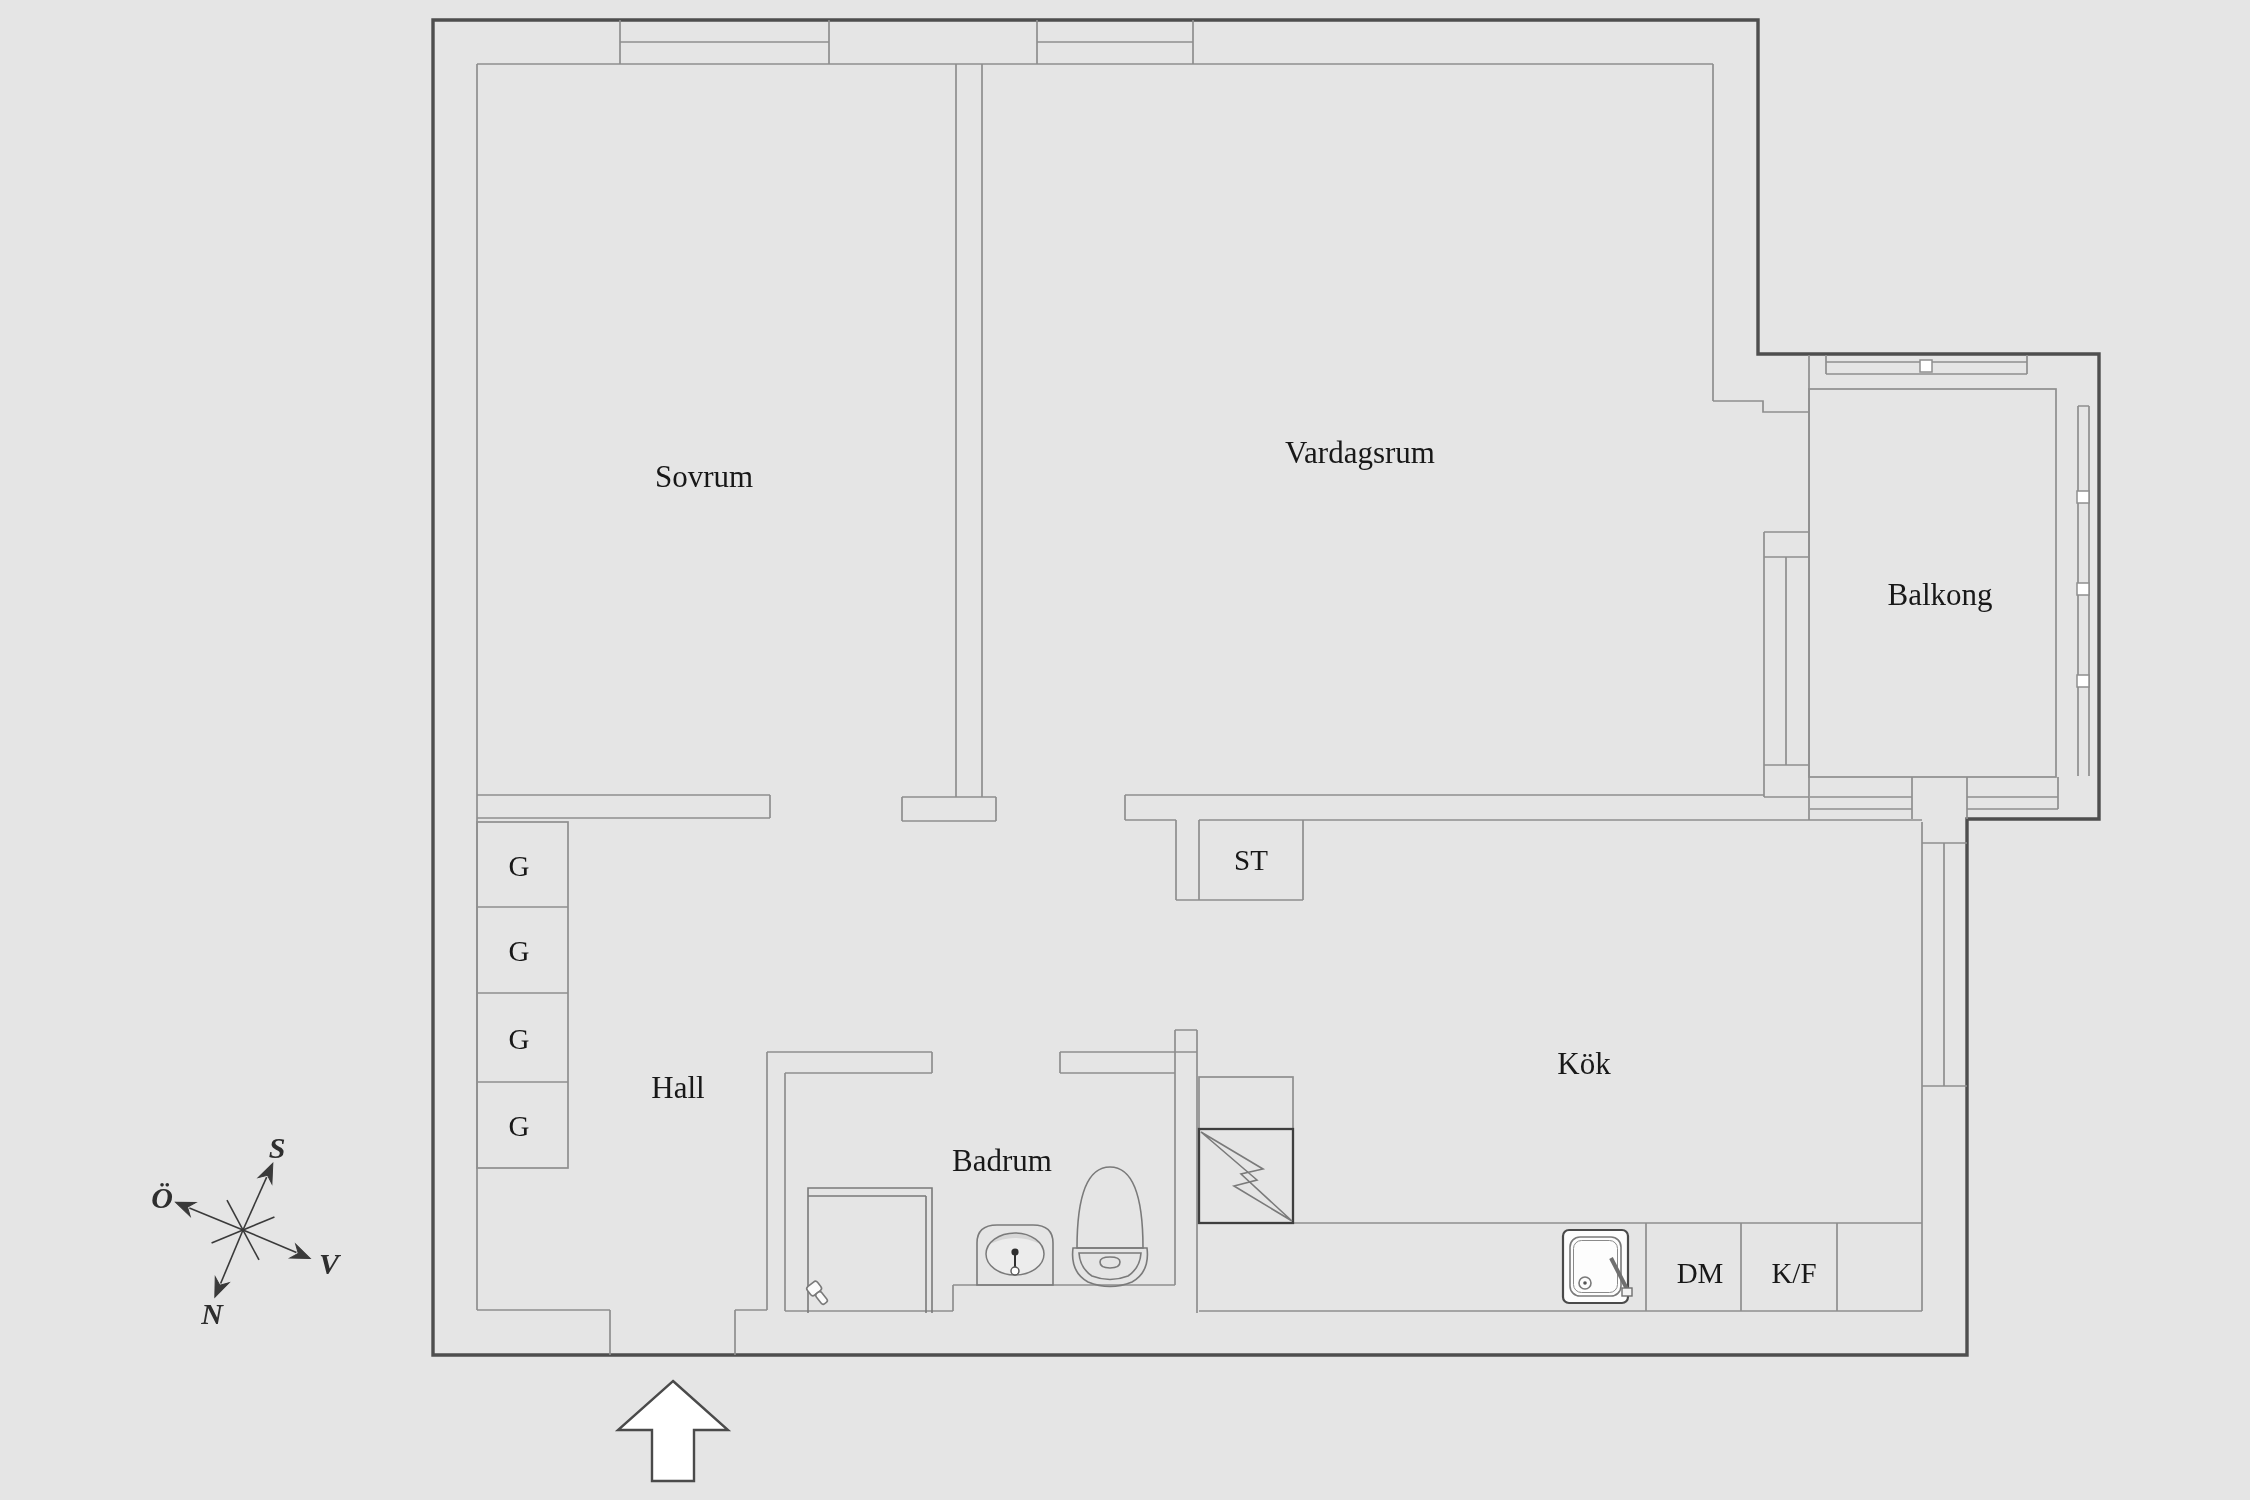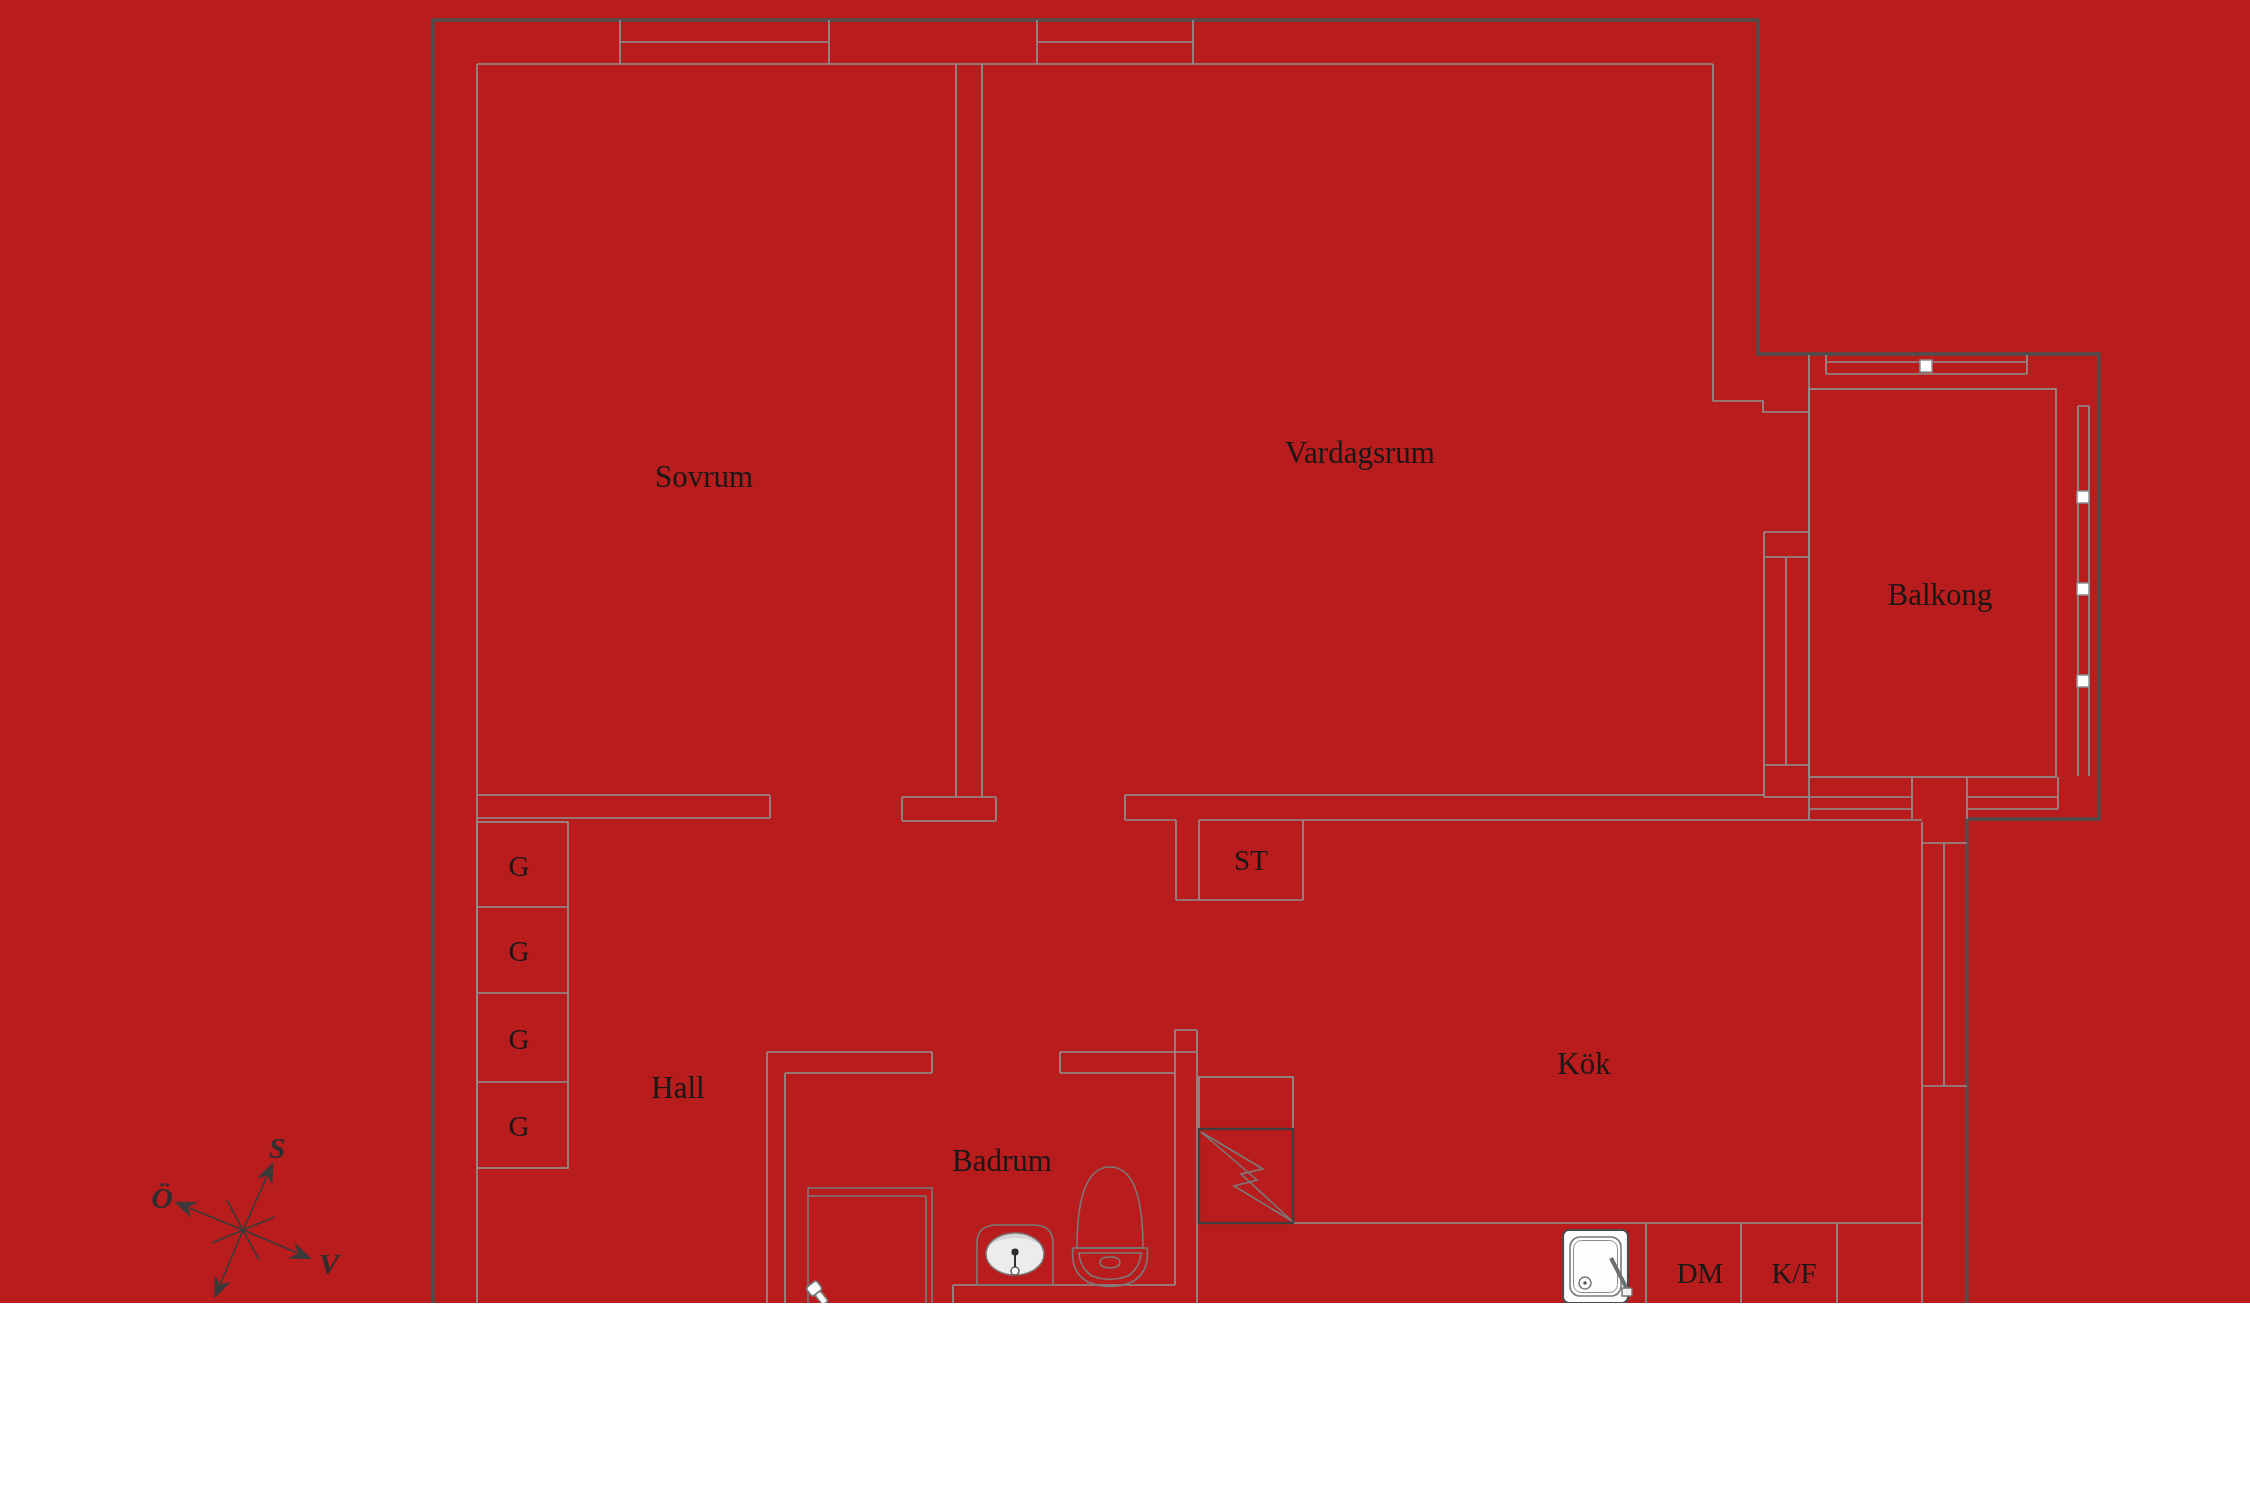--- a/index.html
+++ b/index.html
@@ -1,16 +1,16 @@
 <!DOCTYPE html>
 <html><head>
 <meta charset="utf-8">
 <style>
   html,body{margin:0;padding:0;background:#ffffff;}
-  .stage{position:relative;width:2250px;height:1303px;background:#b91c1c;overflow:hidden;text-align:right;}
+  .stage{position:relative;width:2250px;height:1500px;background:#e5e5e5;overflow:hidden;text-align:right;}
   svg{display:block;}
   .outer{fill:none;stroke:#4e4e4e;stroke-width:3.4;stroke-linejoin:miter;}
   .wall{fill:none;stroke:#8f8f8f;stroke-width:1.7;}
   .fix{fill:none;stroke:#7a7a7a;stroke-width:1.6;}
   .fixfill{fill:#fbfbfb;stroke:#7a7a7a;stroke-width:1.6;}
   .stove{fill:none;stroke:#3e3e3e;stroke-width:2.3;}
   .sq{fill:#ffffff;stroke:#8f8f8f;stroke-width:1.5;}
   .roomlabel{font-family:"Liberation Serif","DejaVu Serif",serif;font-size:31px;fill:#181818;text-anchor:middle;}
   .sublabel{font-family:"Liberation Serif","DejaVu Serif",serif;font-size:29px;fill:#181818;text-anchor:middle;}
   .compasslabel{font-family:"Liberation Serif","DejaVu Serif",serif;font-size:30px;font-style:italic;font-weight:bold;fill:#2e2e2e;text-anchor:middle;}

